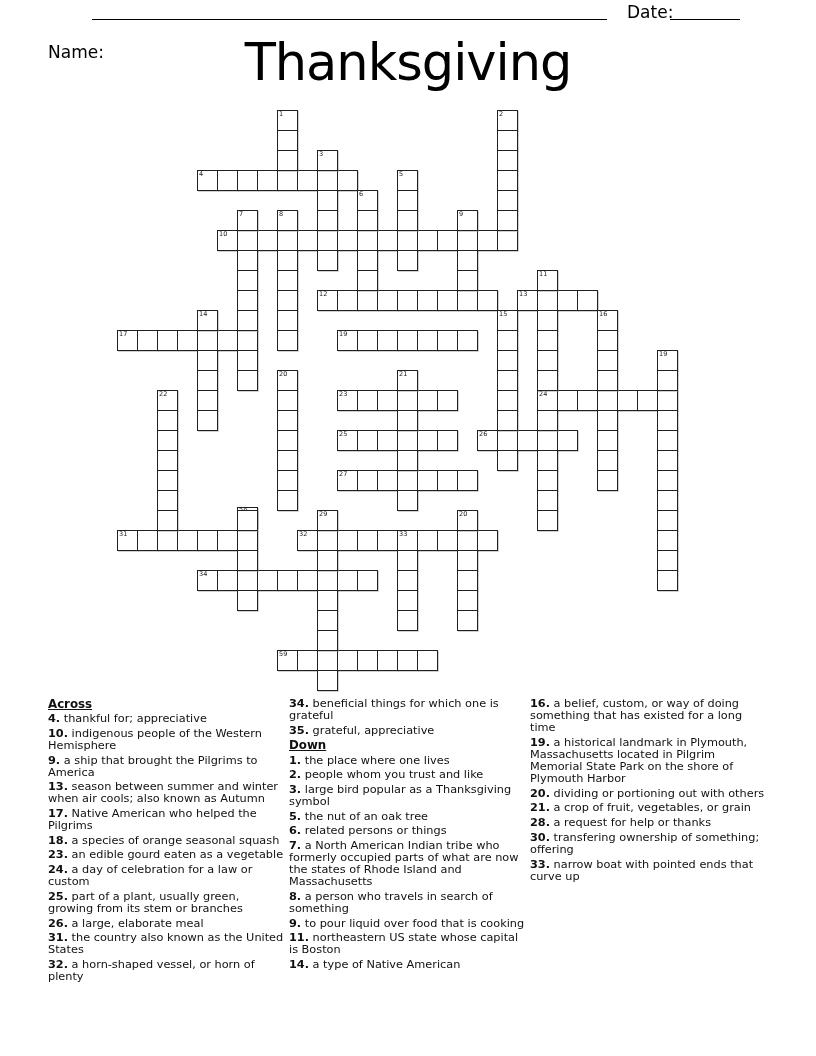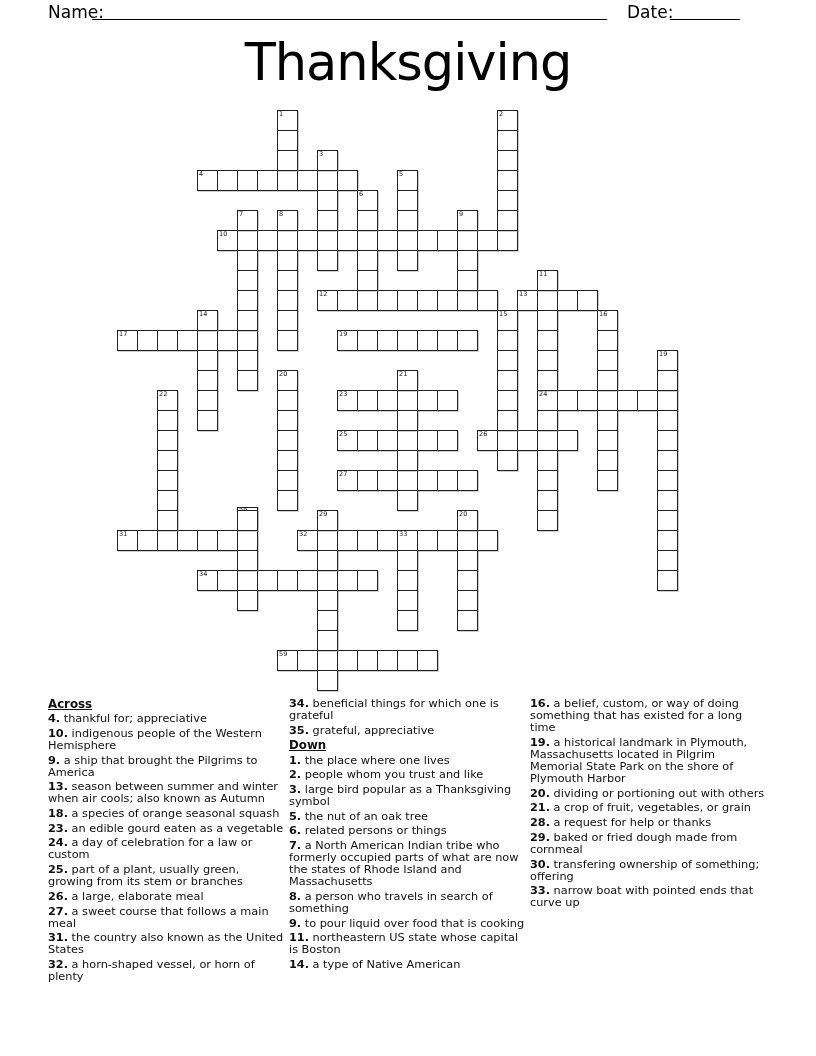--- a/index.html
+++ b/index.html
@@ -1,21 +1,21 @@
 <!DOCTYPE html>
 <html><head>
 <meta charset="utf-8">
 <style>
   html,body{margin:0;padding:0;background:#fff;}
   .page{
     position:relative;width:816px;height:1056px;background:#ffffff;
     font-family:"DejaVu Sans","Liberation Sans",sans-serif;color:#000;overflow:hidden;
   }
   .hdr-label{position:absolute;top:2px;font-size:17px;color:#000;white-space:nowrap;}
-  #name-label{left:48px;}
+  #name-label{left:48px;margin-top:40px;}
   #date-label{left:627px;}
   .write-line{position:absolute;top:1px;height:18px;border-bottom:1.6px solid #000;}
   #name-line{left:92px;width:515px;}
   #date-line{left:670px;width:70px;}
   .title{
     position:absolute;top:33px;left:0;width:100%;text-align:center;
     font-size:51px;font-weight:400;letter-spacing:-1px;color:#000;
   }
   #grid{position:absolute;left:117px;top:110px;width:562px;height:582px;}
   .cell{
@@ -349,26 +349,26 @@
       <div class="cell" style="left: 280px; top: 480px;"></div>
       <div class="cell" style="left: 280px; top: 500px;"></div>
     </div>
 
   <div class="clue-col" id="clue-col-1">
       <div class="clue-head">Across</div>
       <div class="clue"><b>4.</b> thankful for; appreciative</div>
       <div class="clue"><b>10.</b> indigenous people of the Western Hemisphere</div>
       <div class="clue"><b>9.</b> a ship that brought the Pilgrims to America</div>
       <div class="clue"><b>13.</b> season between summer and winter when air cools; also known as Autumn</div>
+      <div class="clue"><b>17.</b> Native American who helped the Pilgrims</div>
       <div class="clue"><b>18.</b> a species of orange seasonal squash</div>
       <div class="clue"><b>23.</b> an edible gourd eaten as a vegetable</div>
       <div class="clue"><b>24.</b> a day of celebration for a law or custom</div>
       <div class="clue"><b>25.</b> part of a plant, usually green, growing from its stem or branches</div>
       <div class="clue"><b>26.</b> a large, elaborate meal</div>
-      <div class="clue"><b>27.</b> a sweet course that follows a main meal</div>
       <div class="clue"><b>31.</b> the country also known as the United States</div>
       <div class="clue"><b>32.</b> a horn-shaped vessel, or horn of plenty</div>
     </div>
   <div class="clue-col" id="clue-col-2">
       <div class="clue"><b>34.</b> beneficial things for which one is grateful</div>
       <div class="clue"><b>35.</b> grateful, appreciative</div>
       <div class="clue-head">Down</div>
       <div class="clue"><b>1.</b> the place where one lives</div>
       <div class="clue"><b>2.</b> people whom you trust and like</div>
       <div class="clue"><b>3.</b> large bird popular as a Thanksgiving symbol</div>
@@ -379,18 +379,17 @@
       <div class="clue"><b>9.</b> to pour liquid over food that is cooking</div>
       <div class="clue"><b>11.</b> northeastern US state whose capital is Boston</div>
       <div class="clue"><b>14.</b> a type of Native American</div>
     </div>
   <div class="clue-col" id="clue-col-3">
       <div class="clue"><b>16.</b> a belief, custom, or way of doing something that has existed for a long time</div>
       <div class="clue"><b>19.</b> a historical landmark in Plymouth, Massachusetts located in Pilgrim Memorial State Park on the shore of Plymouth Harbor</div>
       <div class="clue"><b>20.</b> dividing or portioning out with others</div>
       <div class="clue"><b>21.</b> a crop of fruit, vegetables, or grain</div>
       <div class="clue"><b>28.</b> a request for help or thanks</div>
-      <div class="clue"><b>29.</b> baked or fried dough made from cornmeal</div>
       <div class="clue"><b>30.</b> transfering ownership of something; offering</div>
       <div class="clue"><b>33.</b> narrow boat with pointed ends that curve up</div>
     </div>
 
 </div>
 
 </body></html>

